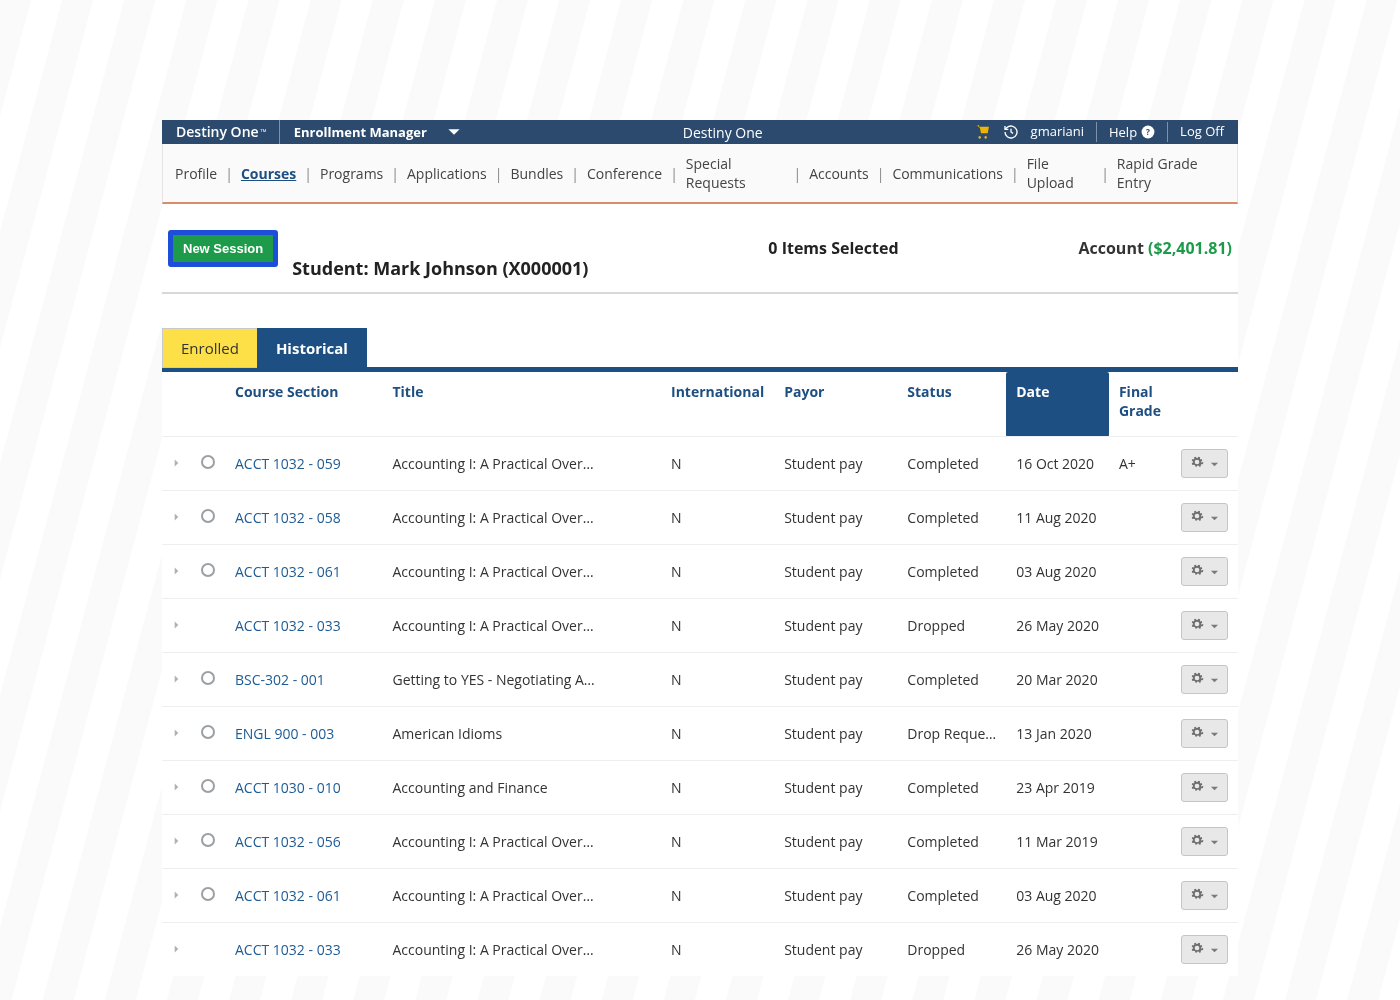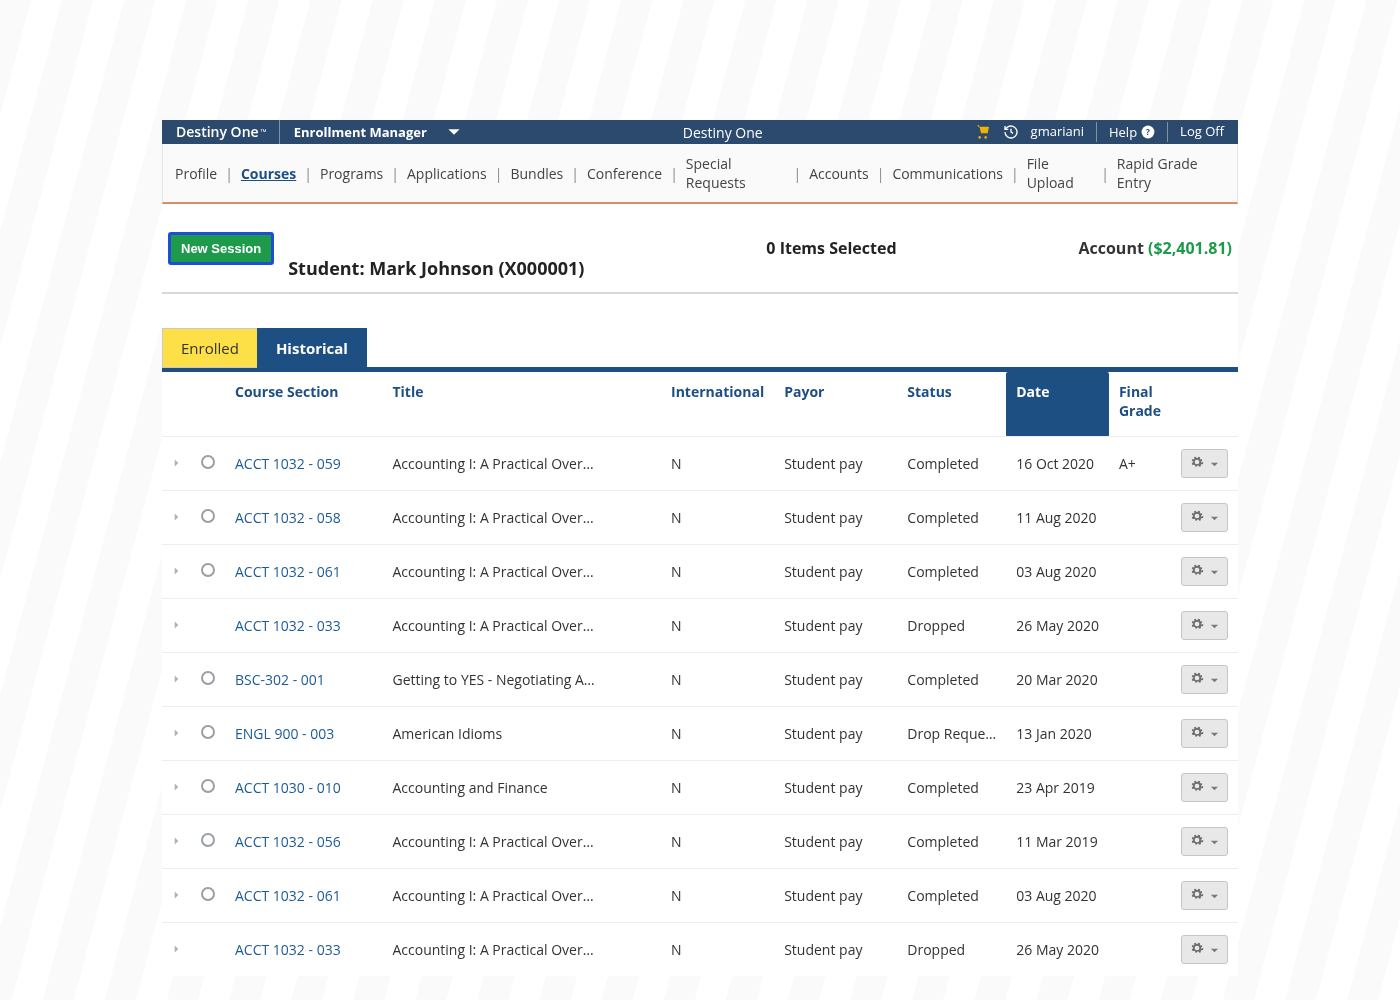--- a/index.html
+++ b/index.html
@@ -92,21 +92,21 @@
   .contextbar {
     display:flex;
     align-items:center;
     padding:12px 6px;
     gap:14px;
     border-bottom:2px solid #d8d8d8;
   }
   .btn-new {
     background:#1d9b4a;
     color:#fff;
-    border:3px solid #1d4ed8;
+    border:5px solid #1d4ed8;
     border-radius:3px;
     padding:6px 10px;
     font-size:13px;
     font-weight:600;
   }
   .student { font-size:18px; font-weight:700; color:#222;margin-top:40px;}
   .ctxspacer { flex:1;}
   .items-selected { font-size:16px; font-weight:700; color:#222;}
   .account { font-size:16px; font-weight:700; }
   .account .amt { color:#1d9b4a;}

